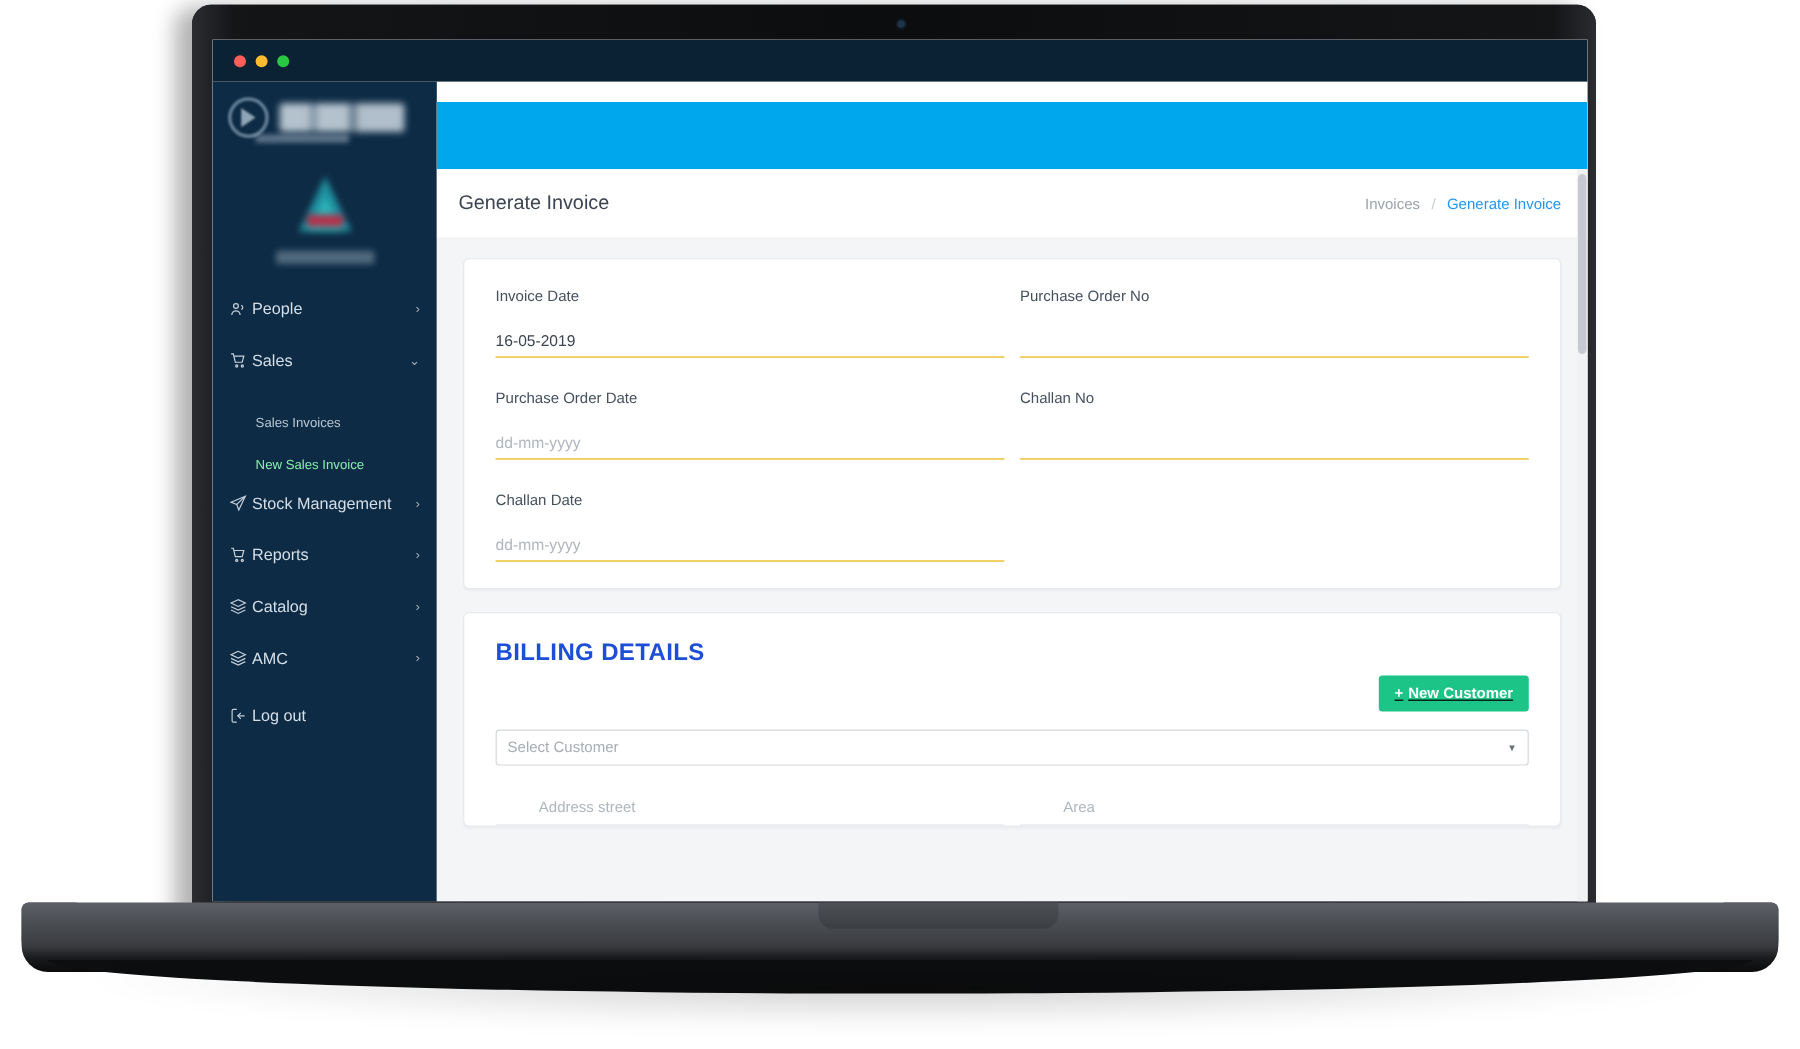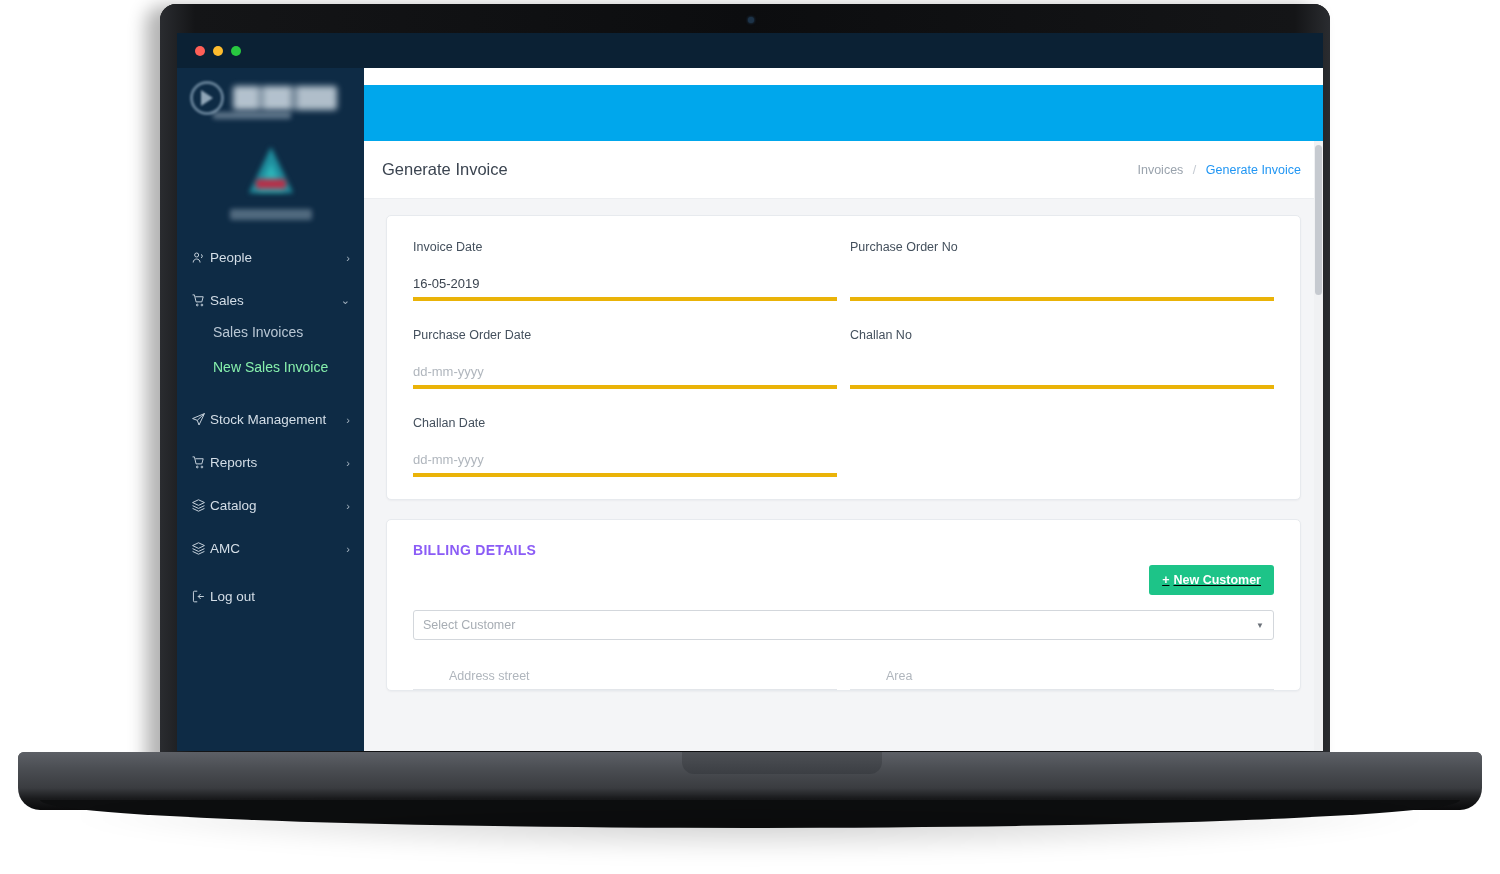--- a/index.html
+++ b/index.html
@@ -138,22 +138,22 @@
     height: 43px; display: flex; align-items: center;
     padding: 0 14px 0 14px; color: #d4dee7; font-size: 13.5px;
     cursor: pointer; position: relative;
   }
   .nav-item .ic { width: 19px; flex: 0 0 19px; display: flex; align-items: center; opacity: .92; }
   .nav-item .lbl { flex: 1 1 auto; }
   .nav-item .chev { font-size: 11px; opacity: .75; }
 
   .subnav { padding: 2px 0 4px 0; }
   .sub-item {
-    height: 35px; display: flex; align-items: flex-start; padding-left: 36px;
-    color: #b9c7d4; font-size: 14px; cursor: pointer;
+    height: 35px; display: flex; align-items: flex-end; padding-left: 36px;
+    color: #b9c7d4; font-size: 11px; cursor: pointer;
   }
   .sub-item.active { color: #86efac; font-weight: normal; }
 
   
   #main {
     position: absolute; left: 187px; top: 52px;
     width: 959px; height: 683px; background: #f4f5f7; overflow: hidden;
   }
   #topbanner { height: 56px; background: #00a7ec; }
   #pagehead {
@@ -174,28 +174,28 @@
   #card-invoice { padding: 24px 26px 22px 26px; }
 
   .grid2 { display: grid; grid-template-columns: 1fr 1fr; column-gap: 13px; }
   .fld { margin-bottom: 27px; }
   .fld:last-child { margin-bottom: 0; }
   .fld .lab {
     font-size: 12.5px; color: #44505d; margin-bottom: 22px; display: block;
   }
   .fld .val {
     font-size: 13px; color: #3b4450; min-height: 18px;
-    border-bottom: 4px solid #eab308; padding-bottom: 6px;
+    border-bottom: 1px solid #eab308; padding-bottom: 6px;
   }
   .fld .val.ph { color: #b0b6bd; }
   .fld .val.empty { color: transparent; }
 
   #card-billing { margin-top: 19px; padding: 22px 26px 0 26px; }
   #billing-title {
-    font-size: 14px; font-weight: bold; color: #8b5cf6; letter-spacing: .3px;
+    font-size: 20px; font-weight: bold; color: #1d4ed8; letter-spacing: .3px;
   }
   #billing-btnrow { display: flex; justify-content: flex-end; margin-top: 7px; text-decoration: underline; }
   #btn-newcust {
     background: #1dc488; color: #fff; border: none; border-radius: 3px;
     font-size: 12.5px; font-weight: bold; padding: 8px 13px;
     font-family: "Liberation Sans", sans-serif; cursor: pointer;
   }
   #btn-newcust .plus { margin-right: 4px; font-weight: bold; }
   #select-customer {
     margin-top: 15px; height: 30px; border: 1px solid #d3d7dc; border-radius: 3px;

